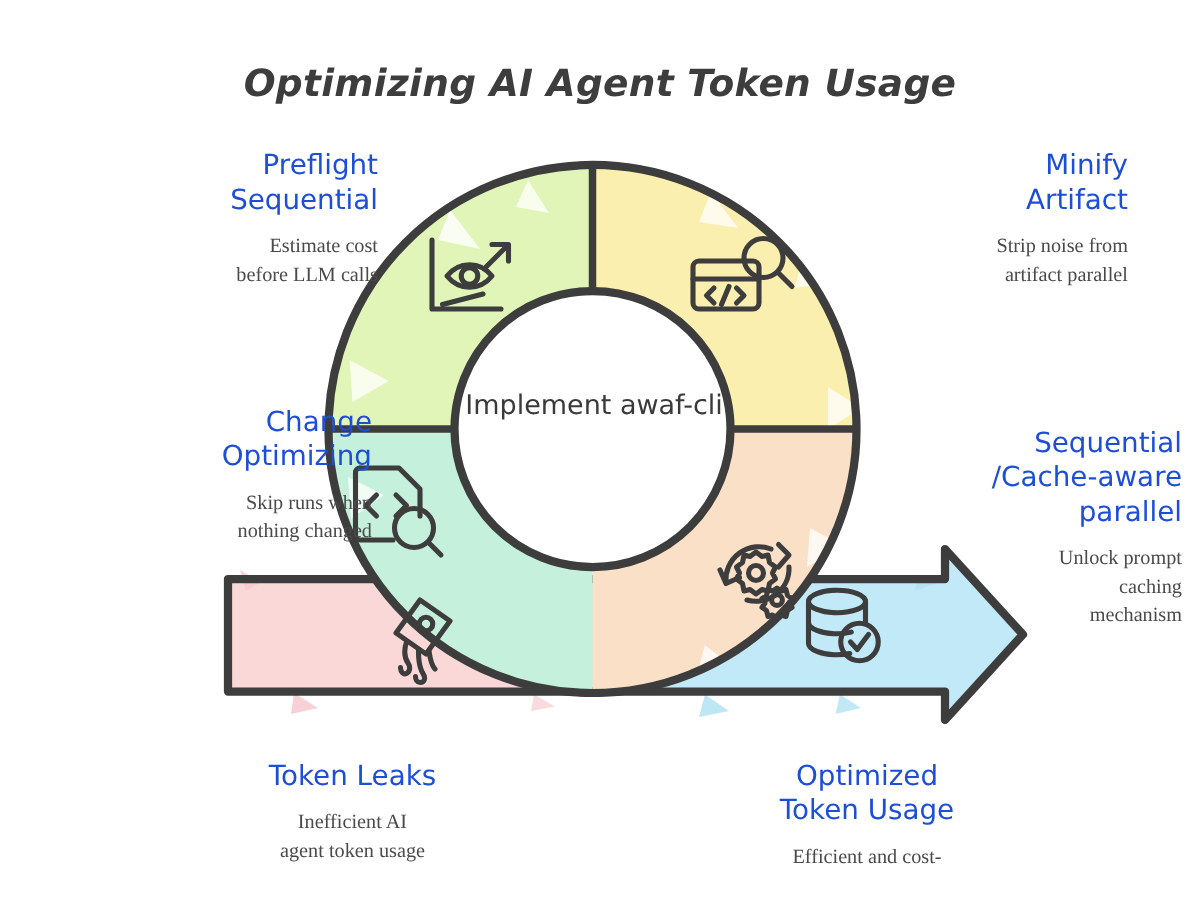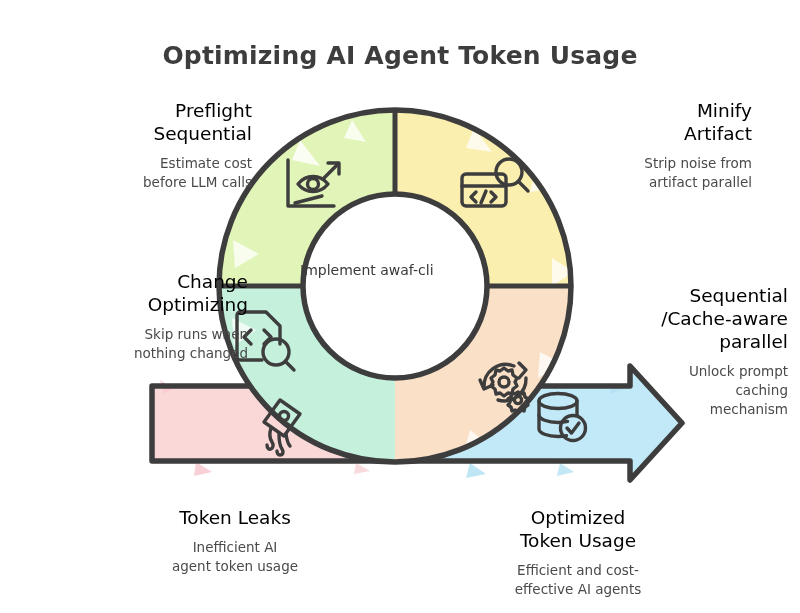--- a/index.html
+++ b/index.html
@@ -24,54 +24,57 @@
   .title {
     position: absolute;
     left: 0;
     top: 41px;
     width: 800px;
     text-align: center;
     font-size: 25px;
     font-weight: bold;
     letter-spacing: 0.2px;
     color: #3d3d3d;
+    font-style: italic;
   }
   .lbl {
     position: absolute;
     color: #3d3d3d;
   }
   .lbl .hd {
     font-size: 18.5px;
     line-height: 23px;
-    color: #000000;
+    color: #1d4ed8;
   }
   .lbl .sb {
     font-size: 13.5px;
     line-height: 19px;
     color: #4a4a4a;
     margin-top: 9px;
+    font-family: Liberation Serif, serif;
   }
   .ta-r { text-align: right; }
   .ta-l { text-align: right; }
   .ta-c { text-align: center; margin-top: 28px; }
 
   
   #label-preflight   { left: 72px;  top: 99px;  width: 180px; }
   #label-change      { left: 58px;  top: 270px; width: 190px; }
   #label-minify      { left: 552px; top: 99px;  width: 200px; }
   #label-sequential  { left: 588px; top: 248px; width: 200px; margin-top: 36px; }
   #label-leaks       { left: 125px; top: 478px; width: 220px; }
   #label-optimized   { left: 468px; top: 478px; width: 220px; }
 
   #center-text {
     position: absolute;
     left: 300px;
     top: 258px;
     width: 192px;
-    font-size: 14px;
+    text-align: center;
+    font-size: 18px;
     line-height: 25px;
     color: #3a3a3a;
   }
 </style>
 </head>
 <body>
 
 <div class="title">Optimizing AI Agent Token Usage</div>
 
 <svg id="canvas" viewBox="0 0 800 613">
@@ -257,17 +260,16 @@
   </div>
 </div>
 
 <div class="lbl ta-c" id="label-optimized">
   <div class="hd">
     <span>Optimized</span><br>
     <span>Token Usage</span>
   </div>
   <div class="sb">
     <span>Efficient and cost-</span><br>
-    <span>effective AI agents</span>
   </div>
 </div>
 
 <div id="center-text">Implement awaf-cli</div>
 
 </body></html>

